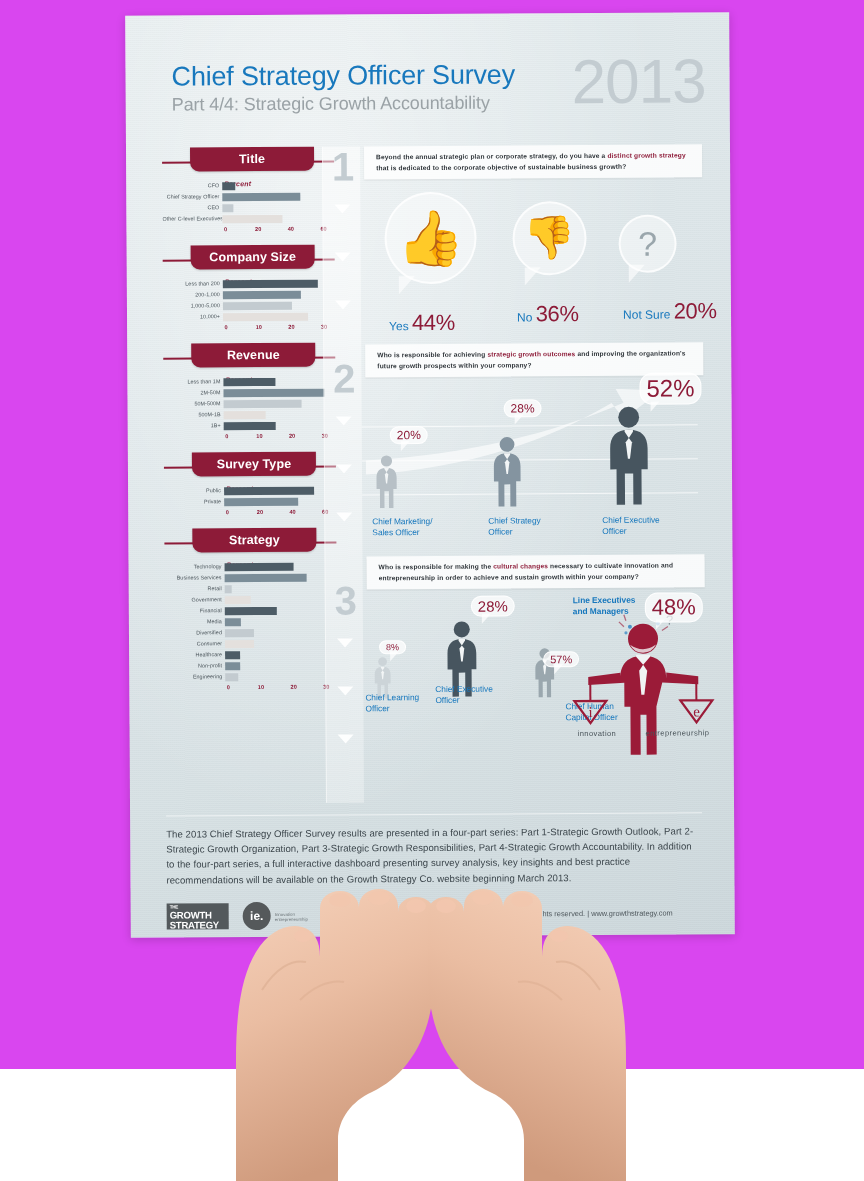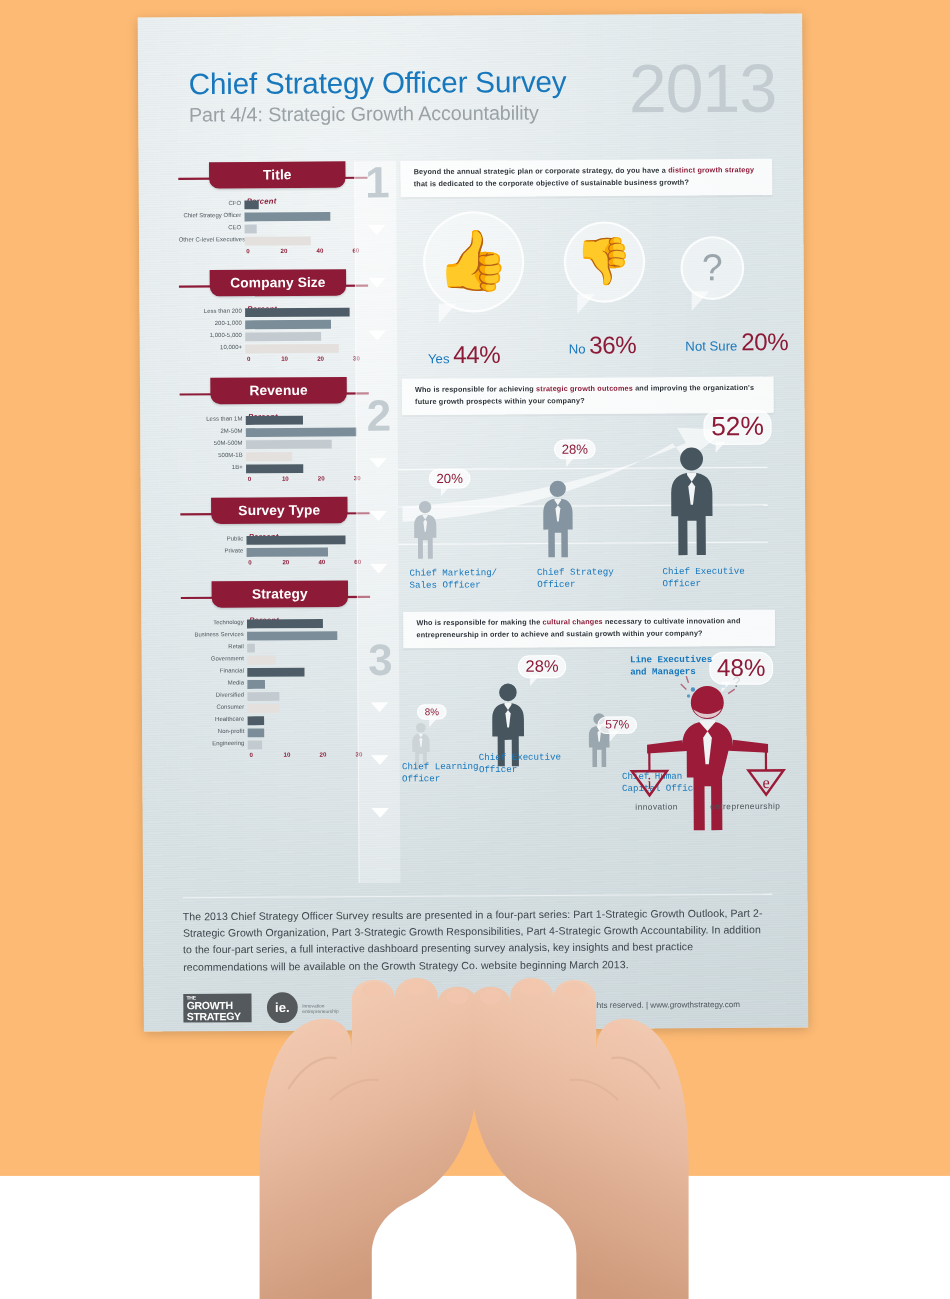--- a/index.html
+++ b/index.html
@@ -2,21 +2,21 @@
 <html><head>
 <meta charset="utf-8">
 <style>
   * { box-sizing: border-box; margin: 0; padding: 0; }
   html, body {
     width: 864px; height: 1181px;
     background: #ffffff;
     font-family: "Liberation Sans", sans-serif;
     overflow: hidden;
   }
-  #stage { position: relative; width: 864px; height: 1069px; background: #fdba74; }
+  #stage { position: relative; width: 864px; height: 1069px; background: #d946ef; }
 
   
   #poster {
     position: absolute; left: 128px; top: 14px;
     width: 604px; height: 922px;
     background:
       radial-gradient(ellipse at 30% 20%, rgba(255,255,255,.55), rgba(255,255,255,0) 60%),
       linear-gradient(160deg, #e2eaec 0%, #dde6e9 35%, #d7e1e4 70%, #ccd7db 100%);
     box-shadow: 0 2px 10px rgba(0,0,0,.18);
     transform: rotate(-0.35deg);
@@ -130,21 +130,21 @@
   .thumb { color:#6c7a82; }
   .ans { position:absolute; white-space:nowrap; }
   .ans .w { font-size:12px; color:#1878bd; }
   .ans .p { font-size:22px; color:#8d1b38; letter-spacing:-.4px; }
 
   
   .s2 { position:relative; height:172px; margin-top:4px; }
   .gline { position:absolute; left:0; right:8px; height:1px; background:rgba(255,255,255,.72); }
   .figure { position:absolute; }
   .fig-label {
-    position:absolute; font-size:8.4px; color:#1878bd; line-height:11px; letter-spacing:-.05px;font-family:Liberation Mono, monospace;
+    position:absolute; font-size:8.4px; color:#1878bd; line-height:11px; letter-spacing:-.05px;
   }
   .callout {
     position:absolute; background:rgba(255,255,255,.72);
     border:1.5px solid rgba(255,255,255,.9);
     border-radius:13px; padding:1px 6px; white-space:nowrap;
     color:#8d1b38; font-weight:400;
   }
   .callout:after {
     content:""; position:absolute; left:10px; bottom:-8px;
     width:0;height:0; border-left:0 solid transparent;

